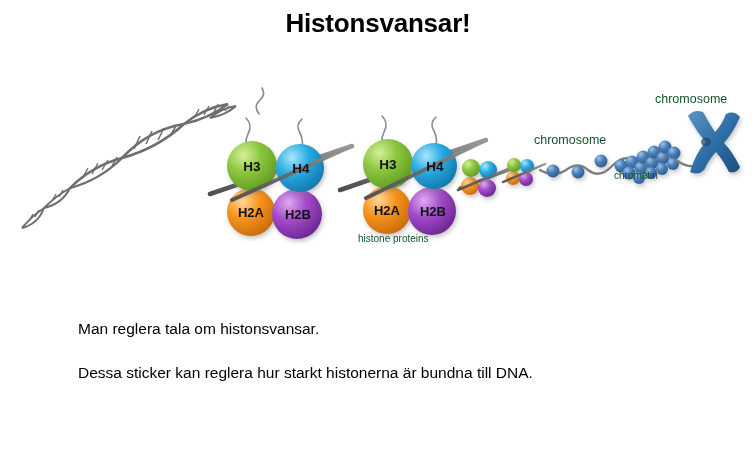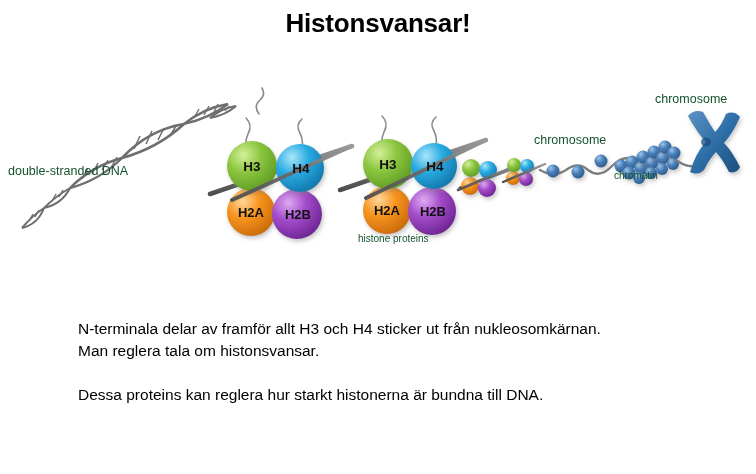--- a/index.html
+++ b/index.html
@@ -287,28 +287,26 @@
         <path d="M676 82 q14 10 24 4" fill="none" stroke="#7d7d7d" stroke-width="2.4" stroke-linecap="round"></path>
       </g>
 
       <g filter="url(#softShadow)">
         <path d="M688 38 q10 18 18 26 q-10 10 -16 30 q8 4 14 -2 q6 -12 12 -18 q7 8 13 20 q8 2 11 -5 q-8 -16 -16 -24 q9 -10 16 -26 q-6 -7 -14 -3 q-5 12 -11 18 q-6 -9 -12 -20 q-9 -3 -15 4 z" fill="url(#gChrom)"></path>
         <ellipse cx="706" cy="64" rx="5" ry="4.5" fill="#1d4f7d" opacity="0.75"></ellipse>
       </g>
 
     </svg>
 
-    <div class="fig-label" id="label-dsdna">double-stranded DNA</div>
     <div class="fig-label" id="label-histone-proteins">histone proteins</div>
     <div class="fig-label" id="label-nucleosomes">chromosome</div>
     <div class="fig-label" id="label-chromatin">chromatin</div>
     <div class="fig-label" id="label-chromosome">chromosome</div>
 
   </div>
 
   <div id="body-text">
-    <p>N-terminala delar av framför allt H3 och H4 sticker ut från nukleosomkärnan.</p>
     <p>Man reglera tala om histonsvansar.</p>
     <div class="gap"></div>
-    <p>Dessa proteins kan reglera hur starkt histonerna är bundna till DNA.</p>
+    <p>Dessa sticker kan reglera hur starkt histonerna är bundna till DNA.</p>
   </div>
 
 </div>
 
 </body></html>

